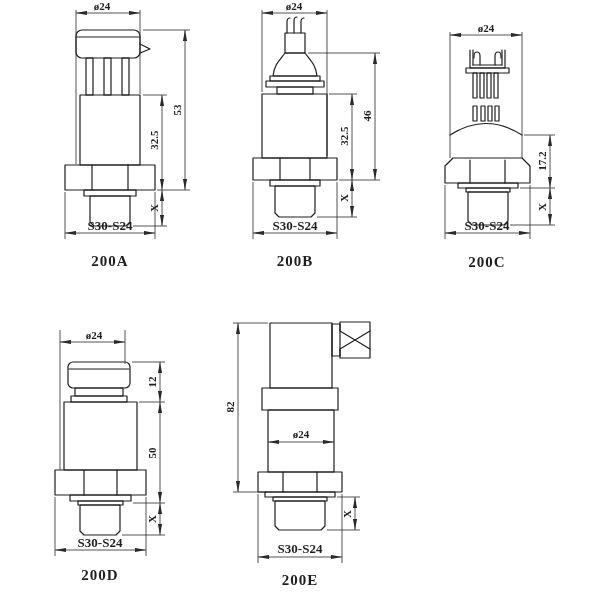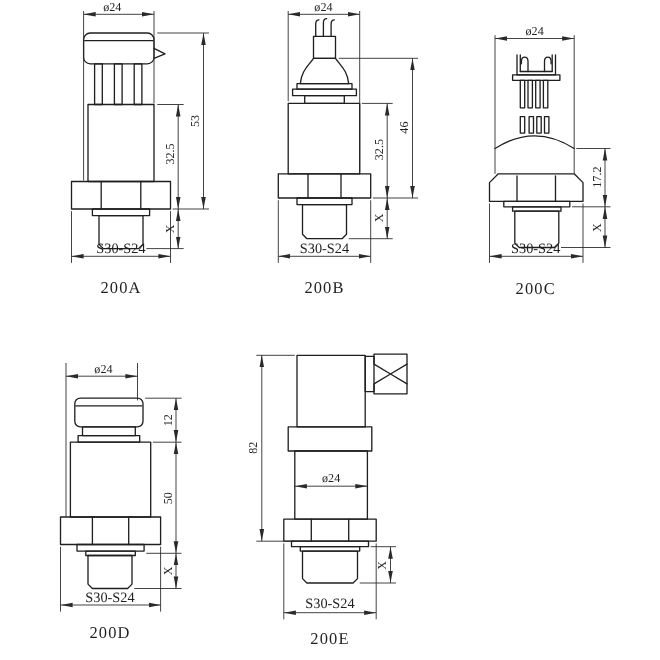--- a/index.html
+++ b/index.html
@@ -1,17 +1,17 @@
 <!DOCTYPE html>
 <html><head>
 <meta charset="utf-8">
 <style>
   html,body{margin:0;padding:0;background:#ffffff;}
   .canvas{position:relative;width:600px;height:600px;background:#ffffff;overflow:hidden;
-          font-family:"Liberation Serif", serif;}
+          font-family:"Liberation Serif", serif;font-weight:bold;}
   .fig{position:absolute;}
   svg{display:block;overflow:visible;}
   .part{stroke:#1f1f1f;fill:none;stroke-width:1.2;stroke-linejoin:round;stroke-linecap:round;}
   .ext line, .ext{stroke:#2a2a2a;fill:none;stroke-width:0.8;}
   .dim line{stroke:#2a2a2a;fill:none;stroke-width:0.8;}
   text{fill:#1f1f1f;stroke:none;font-family:"Liberation Serif", serif;}
   .t11{font-size:11px;}
   .t13{font-size:13px;}
   .t15{font-size:15px;letter-spacing:1px;}
 </style>

